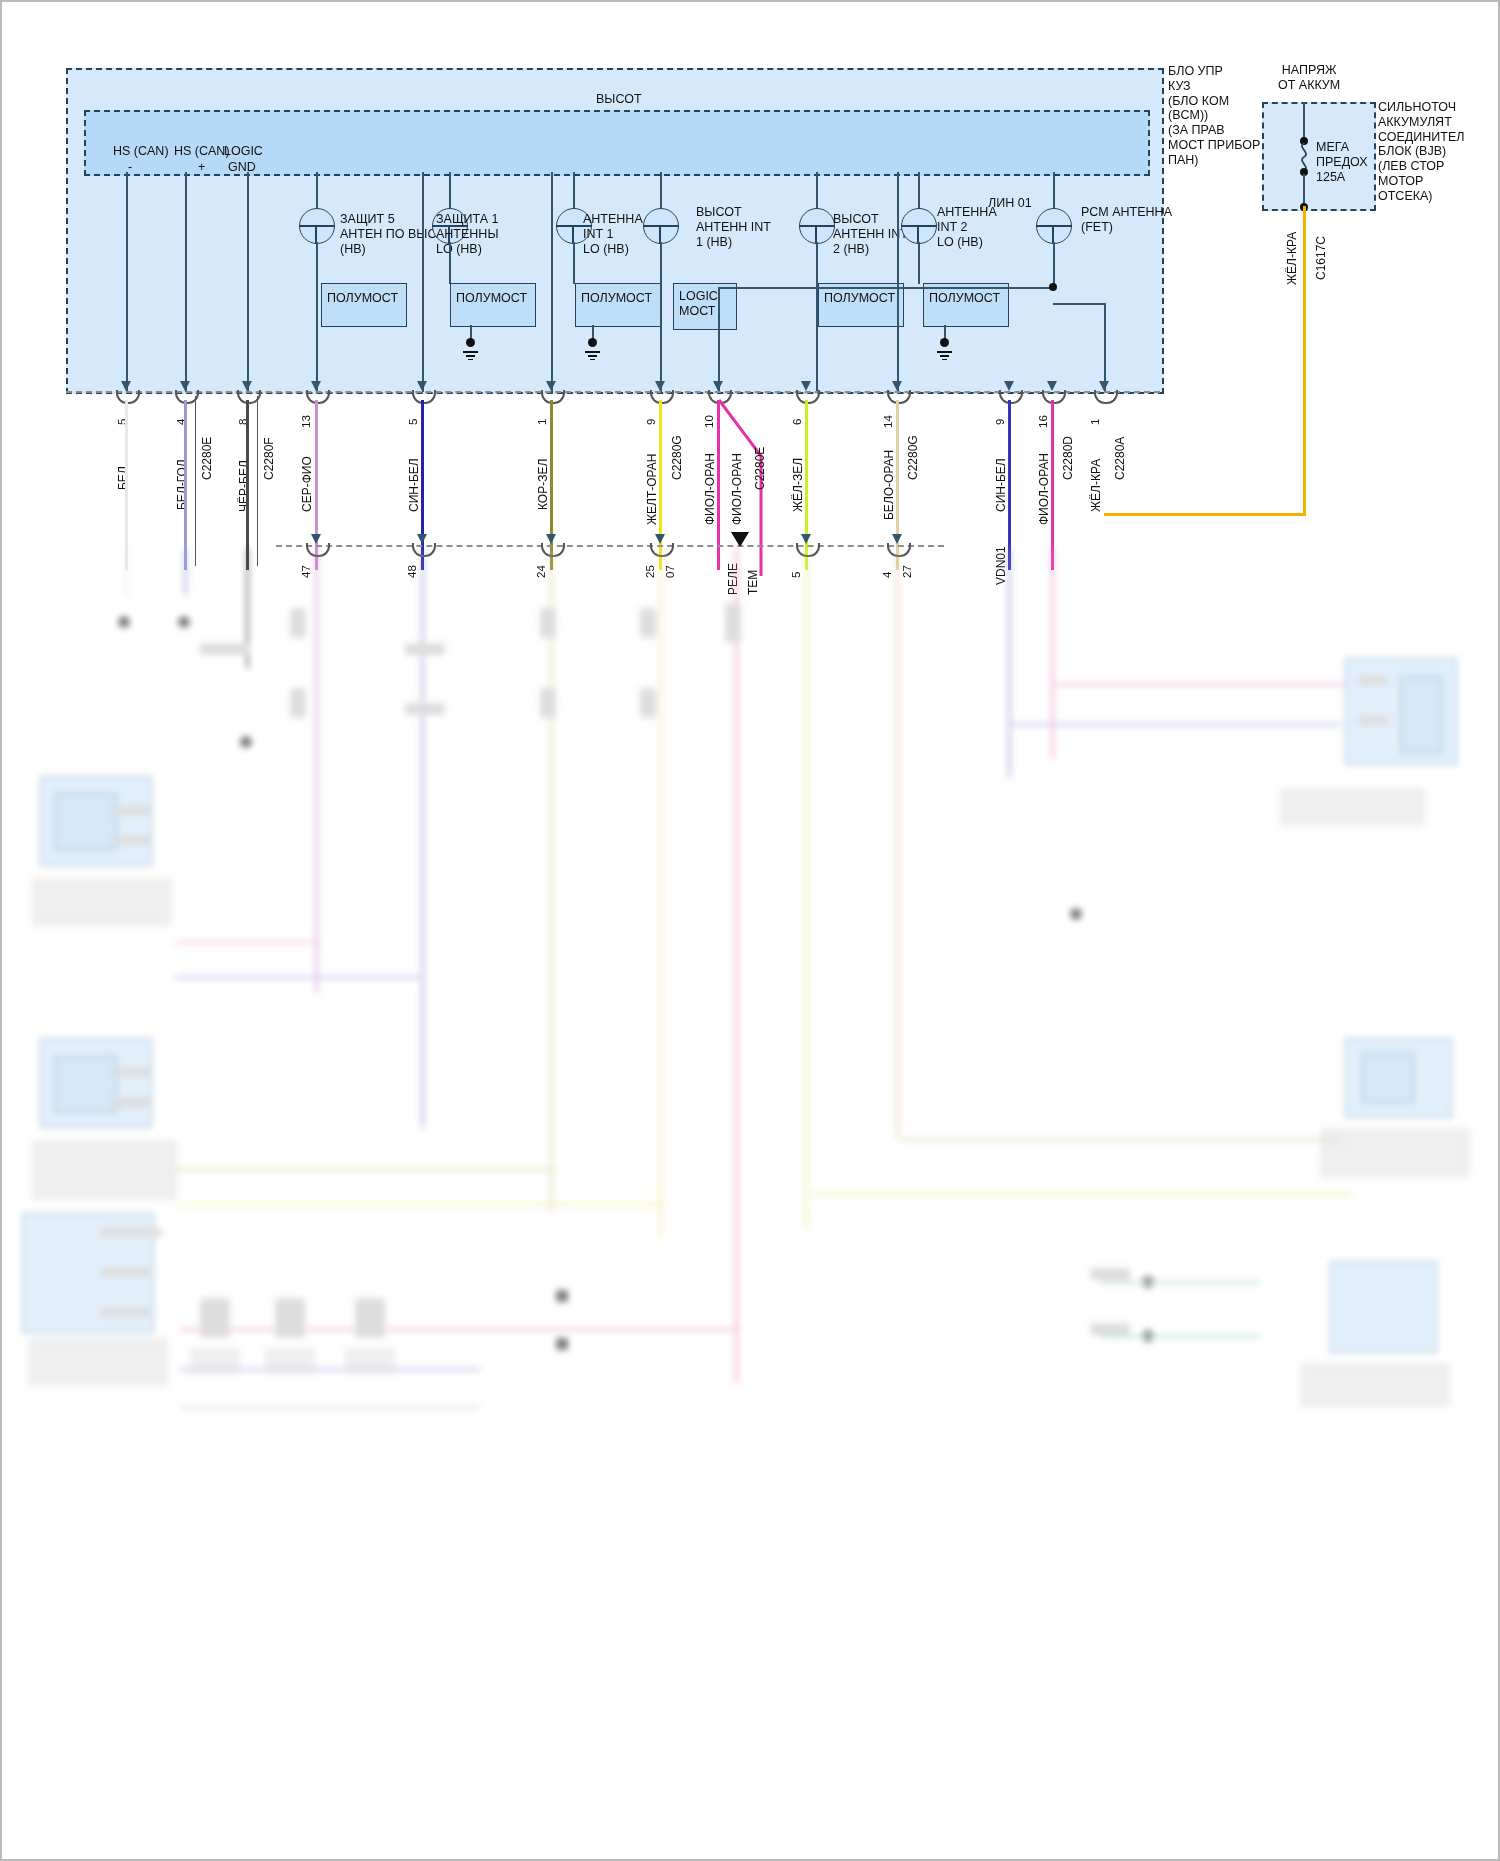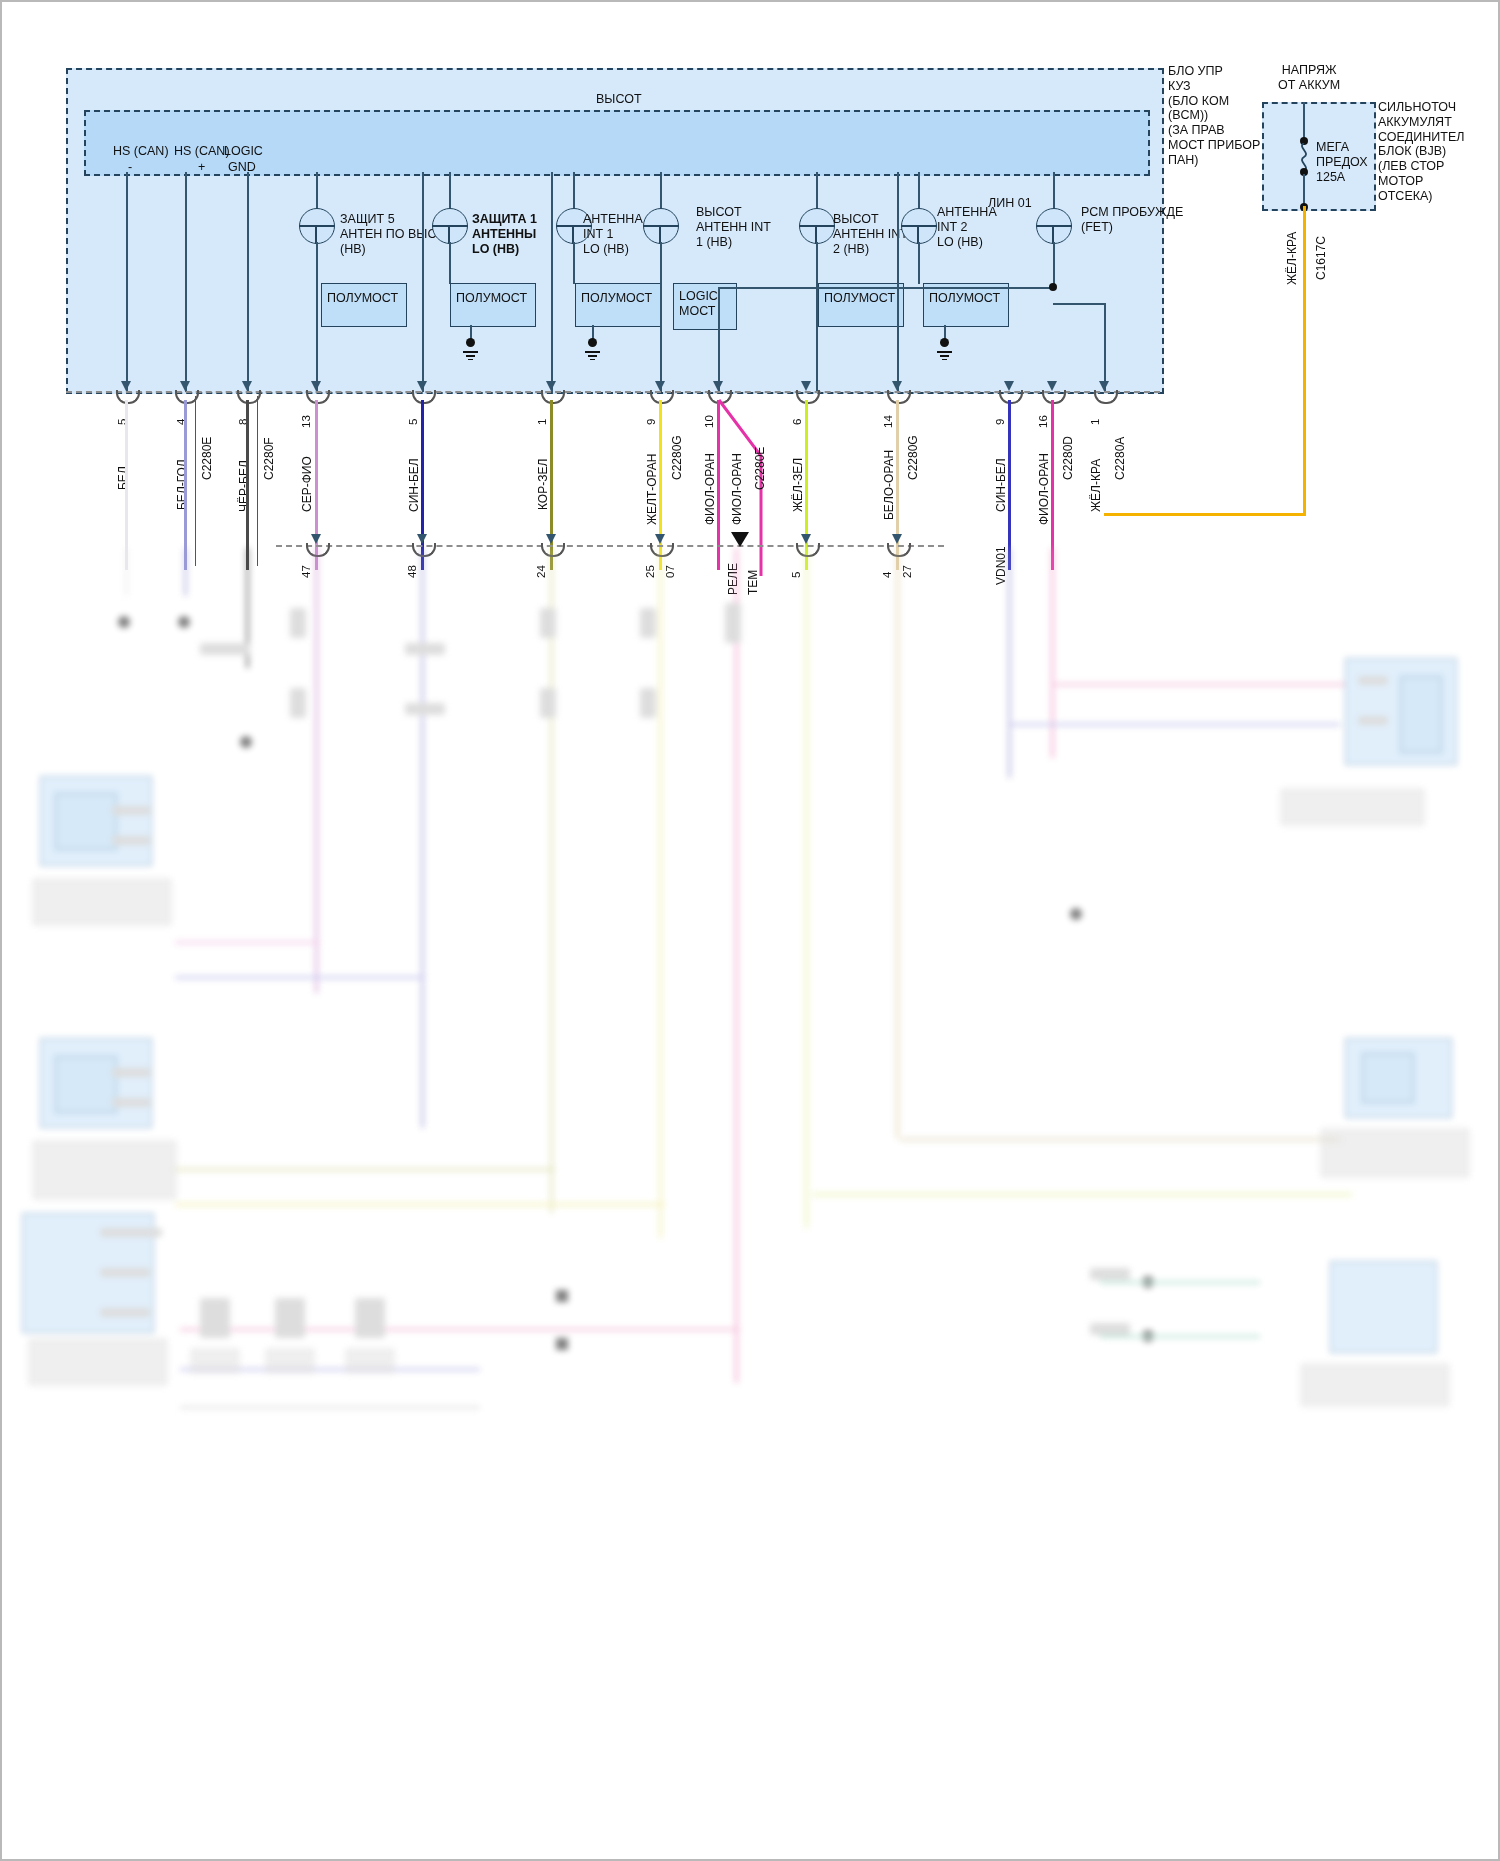--- a/index.html
+++ b/index.html
@@ -89,21 +89,21 @@
   <div class="txt" style="left:340px;top:212px;">ЗАЩИТ 5
 АНТЕН ПО ВЫСОТ
 (HB)</div>
   <div class="vline" style="left:316px;top:242px;height:42px;"></div>
   <div class="solidbox" style="left:321px;top:283px;width:84px;height:42px;"></div>
   <div class="txt" style="left:327px;top:291px;">ПОЛУМОСТ</div>
   <div class="vline" style="left:316px;top:283px;height:109px;"></div>
 
   <div class="vline" style="left:449px;top:172px;height:48px;"></div>
   <div class="fet" style="left:432px;top:208px;"></div>
-  <div class="txt" style="left:472px;top:212px;font-weight:bold;">ЗАЩИТА 1
+  <div class="txt" style="left:436px;top:212px;">ЗАЩИТА 1
 АНТЕННЫ
 LO (HB)</div>
   <div class="vline" style="left:449px;top:242px;height:42px;"></div>
   <div class="solidbox" style="left:450px;top:283px;width:84px;height:42px;"></div>
   <div class="txt" style="left:456px;top:291px;">ПОЛУМОСТ</div>
   <div class="vline" style="left:470px;top:325px;height:16px;"></div>
   <div class="gnd" style="left:463px;top:338px;width:15px;height:24px;">
     <div class="dot"></div>
       <div class="b1"></div>
       <div class="b2"></div>
@@ -161,21 +161,21 @@
   <div class="gnd" style="left:937px;top:338px;width:15px;height:24px;">
     <div class="dot"></div>
       <div class="b1"></div>
       <div class="b2"></div>
       <div class="b3"></div>
   </div>
   <div class="vline" style="left:897px;top:172px;height:220px;"></div>
 
   <div class="vline" style="left:1053px;top:172px;height:48px;"></div>
   <div class="fet" style="left:1036px;top:208px;"></div>
-  <div class="txt" style="left:1081px;top:205px;">PCM ПРОБУЖДЕ
+  <div class="txt" style="left:1081px;top:205px;">PCM АНТЕННА
 (FET)</div>
   <div class="vline" style="left:1053px;top:242px;height:46px;"></div>
   <div class="hline" style="left:718px;top:287px;width:337px;"></div>
   <div class="vline" style="left:718px;top:287px;height:105px;"></div>
   <div class="hline" style="left:1053px;top:303px;width:52px;"></div>
   <div class="vline" style="left:1104px;top:303px;height:89px;"></div>
   <div class="jdot" style="left:1049px;top:283px;"></div>
 
   <div class="txt" style="left:1278px;top:63px;text-align:center;">НАПРЯЖ
 ОТ АККУМ</div>

